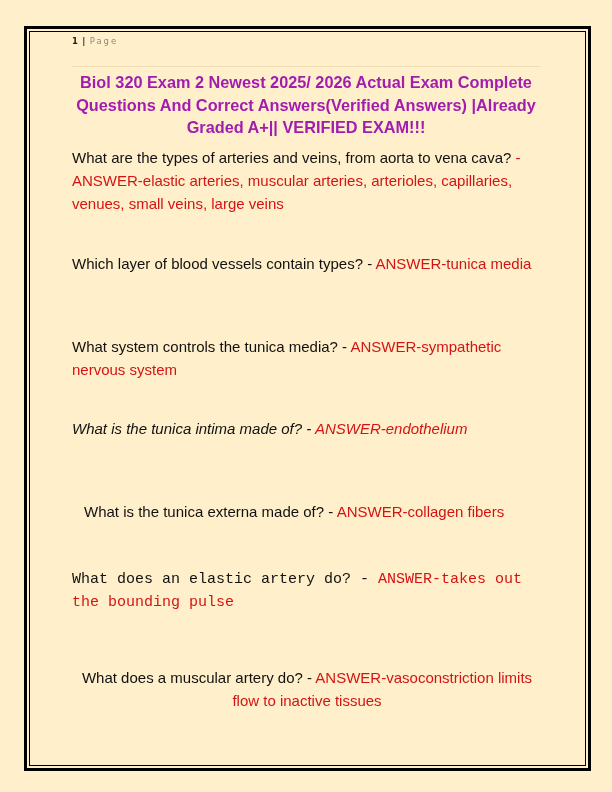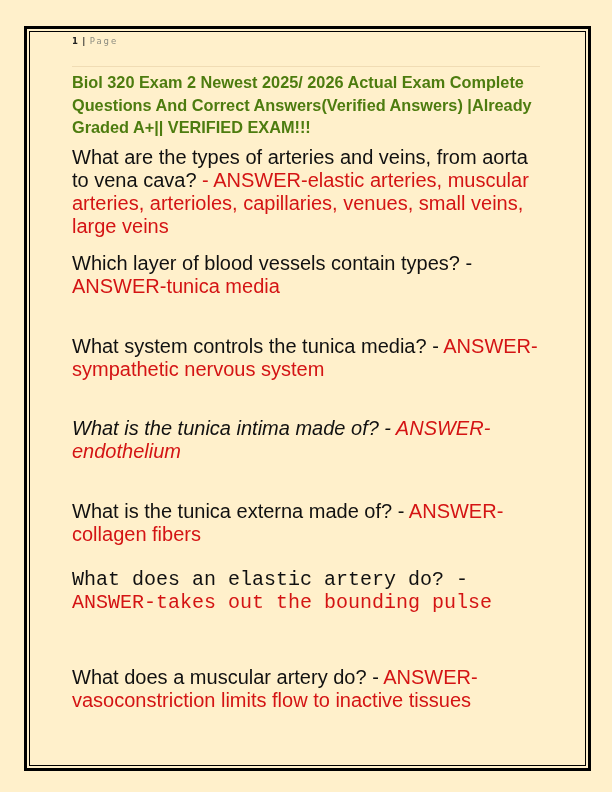--- a/index.html
+++ b/index.html
@@ -20,26 +20,26 @@
       position:absolute; left:72px; top:36px; width:468px;
       font-family:"DejaVu Sans", sans-serif; font-size:8.5px;
       padding-bottom:20px; border-bottom:1px solid #f0dcb4;
       letter-spacing:0.3px;
     }
     .page-header .num { color:#222; font-weight:bold; }
     .page-header .sep { color:#222; font-weight:bold; margin:0 1px; }
     .page-header .label { color:#8c8c80; letter-spacing:2px; }
     .title {
       position:absolute; left:72px; top:71px; width:468px;
-      color:#4d7c0f; font-weight:bold;
+      text-align:center; color:#a21caf; font-weight:bold;
       font-size:16.3px; line-height:22.5px;
     }
     .qa {
       position:absolute; left:72px; width:470px;
-      font-size:20px; line-height:23px; color:#111;
+      font-size:15px; line-height:23px; color:#111;
     }
     .ans { color:#d41414; }
   </style>
 </head>
 <body>
 
 <div class="frame-outer">
   <div class="frame-inner"></div>
 </div>
 
@@ -60,23 +60,23 @@
 </div>
 
 <div class="qa" style="top:335px;">
   <span>What system controls the tunica media? - </span><span class="ans">ANSWER-sympathetic nervous system</span>
 </div>
 
 <div class="qa" style="top:417px;font-style:italic;">
   <span>What is the tunica intima made of? - </span><span class="ans">ANSWER-endothelium</span>
 </div>
 
-<div class="qa" style="top:500px;">
+<div class="qa" style="top:500px;margin-left:12px;">
   <span>What is the tunica externa made of? - </span><span class="ans">ANSWER-collagen fibers</span>
 </div>
 
 <div class="qa" style="top:568px;font-family:Liberation Mono, monospace;">
   <span>What does an elastic artery do? - </span><span class="ans">ANSWER-takes out the bounding pulse</span>
 </div>
 
-<div class="qa" style="top:666px;">
+<div class="qa" style="top:666px;text-align:center;">
   <span>What does a muscular artery do? - </span><span class="ans">ANSWER-vasoconstriction limits flow to inactive tissues</span>
 </div>
 
 </body></html>

